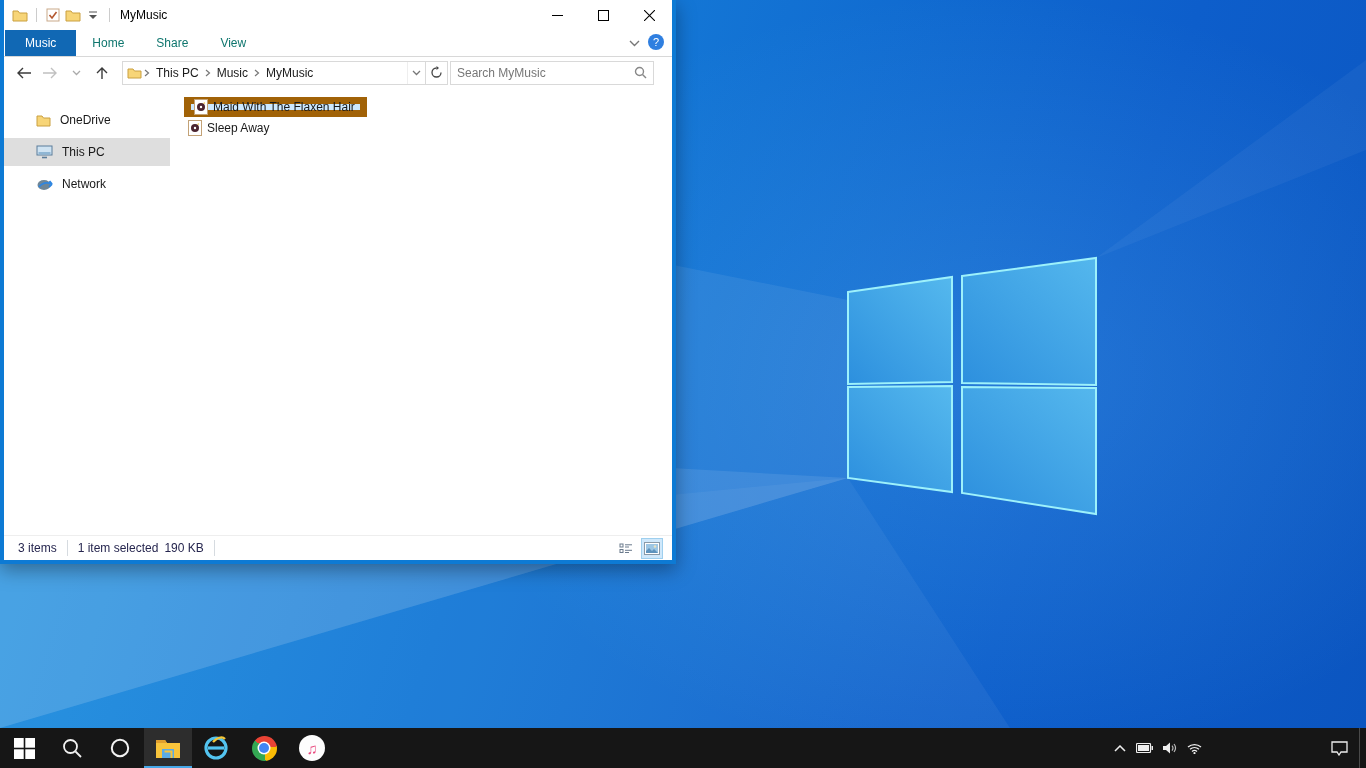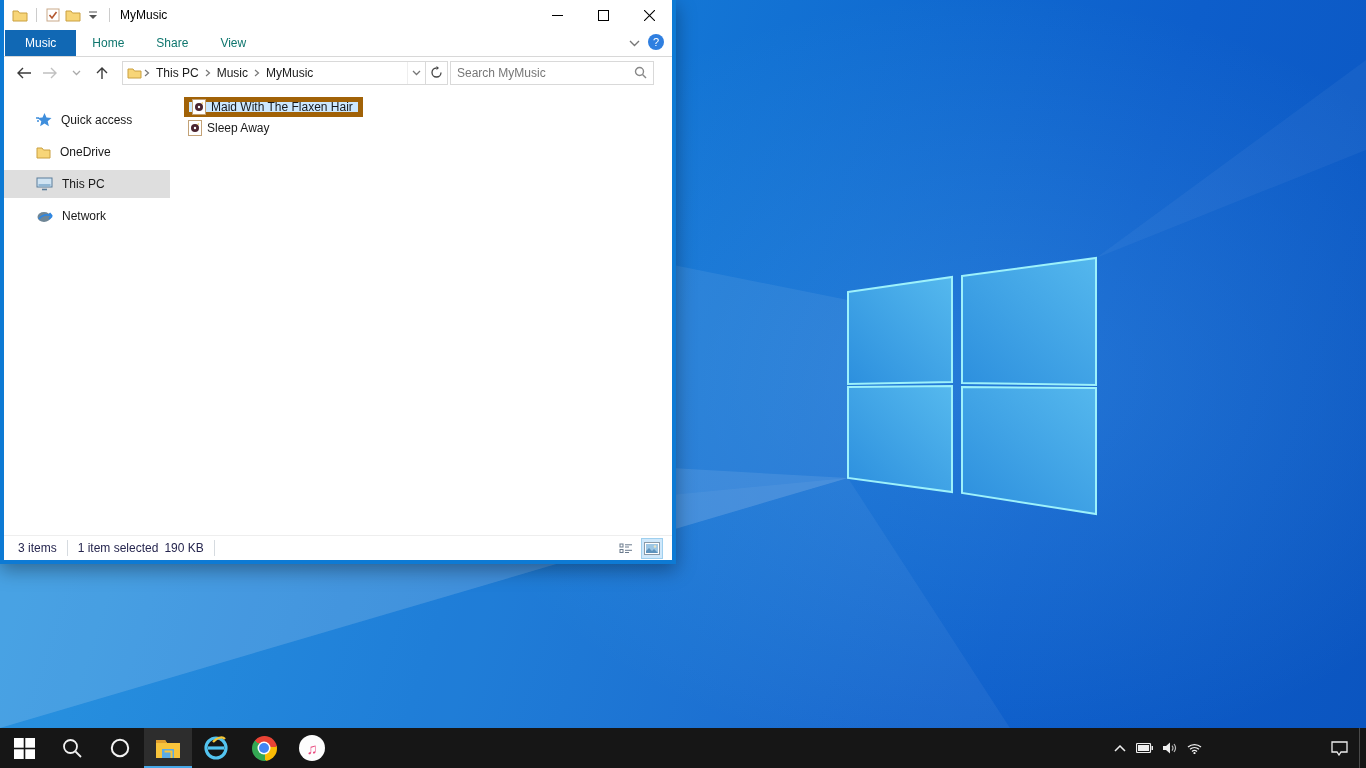--- a/index.html
+++ b/index.html
@@ -47,21 +47,21 @@
   .body { flex:1; display:flex; min-height:0; }
   .sidepane { width:166px; padding-top:18px; }
   .side-item { height:28px; display:flex; align-items:center; gap:9px; padding-left:32px; margin-bottom:4px; }
   .side-item.sel { background:#dedede; }
   .side-item span { color:#191919; }
 
   .filepane { flex:1; padding:9px 0 0 14px; }
   .file-row { display:inline-flex; align-items:center; gap:5px; padding:2px 5px 2px 3px;
     border:1px solid transparent; margin-bottom:0; height:20px; }
   .file-wrap { display:block; }
-  .file-row.sel { background:#cce8ff; border:5px solid #a16207; }
+  .file-row.sel { background:#cce8ff; border:7px solid #a16207; }
   .file-row span { white-space:nowrap; }
 
   .statusbar { height:25px; border-top:1px solid #eee; display:flex; align-items:center;
     padding:0 10px 0 14px; color:#26264f; position:relative; }
   .statusbar .vsep { width:1px; height:16px; background:#d6dbe0; margin:0 10px; }
   .status-views { position:absolute; right:10px; top:0; height:25px; display:flex; align-items:center; gap:6px; }
   .view-btn { width:20px; height:19px; display:flex; align-items:center; justify-content:center; }
   .view-btn.active { background:#cfe8fb; outline:1px solid #9ecfee; }
 
   
@@ -240,27 +240,20 @@
         <svg width="13" height="13">
             <circle cx="5.5" cy="5.5" r="4" fill="none" stroke="#888" stroke-width="1.4"></circle>
             <path d="M8.5 8.5L12 12" stroke="#888" stroke-width="1.4"></path>
           </svg>
       </span>
     </div>
   </div>
 
   <div class="body">
     <div class="sidepane">
-      <div class="side-item">
-        <svg width="16" height="15">
-          <path d="M8.5 0l2 4.6 5 .4-3.8 3.3 1.2 4.9-4.4-2.7-4.4 2.7 1.2-4.9L1.5 5l5-.4z" fill="#3f8edc"></path>
-          <path d="M0 5h3M1 8h2" stroke="#3f8edc" stroke-width="1.4"></path>
-        </svg>
-        <span>Quick access</span>
-      </div>
       <div class="side-item">
         <svg width="15" height="14">
           <path d="M1 3h5l1.5 2H14v8H1z" fill="#f7d578" stroke="#caa040"></path>
         </svg>
         <span>OneDrive</span>
       </div>
       <div class="side-item sel">
         <svg width="17" height="14">
           <rect x="1" y="1" width="15" height="9" fill="#cfe3f2" stroke="#5b7d9a"></rect>
           <rect x="2.5" y="7" width="12" height="2.5" fill="#8fb6d4"></rect>

